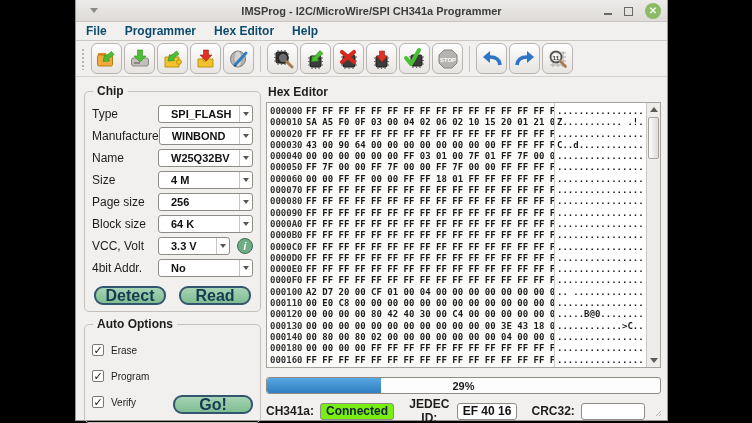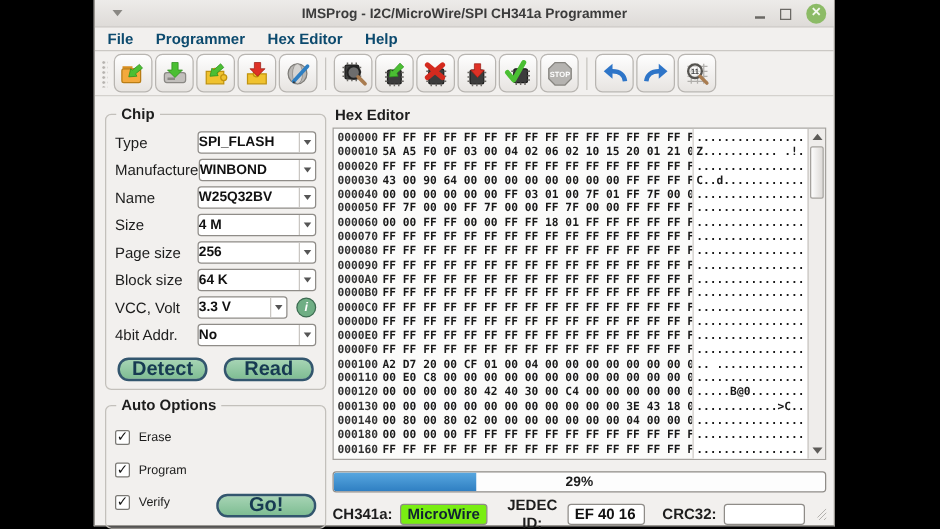--- a/index.html
+++ b/index.html
@@ -45,21 +45,21 @@
   .leftcol { width:177px; flex:0 0 177px; margin-right:5px; display:flex; flex-direction:column; }
   .group { border:1px solid #c3c0bb; border-radius:5px; position:relative;
            padding:12px 7px 6px 7px; }
   .group-label { position:absolute; top:-8px; left:8px; background:#f2f0ee; padding:0 4px;
                  font-size:12px; font-weight:bold; color:#1d1d1d; }
   .chip-group { margin-top:10px; flex:0 0 auto; }
   .field-row { display:flex; align-items:center; height:20px; margin-bottom:2px; }
   .field-label { font-size:12px; color:#1d1d1d; flex:1; white-space:nowrap; }
   .select { width:95px; height:18px; background:#fff; border:1px solid #8f8c88; border-radius:3px;
             display:flex; align-items:center; font-size:11px; font-weight:bold; color:#111;
-            padding-left:0; position:relative; cursor:pointer; }
+            padding-left:12px; position:relative; cursor:pointer; }
   .select .arrowbox { position:absolute; right:0; top:0; width:13px; height:100%;
             border-left:1px solid #c9c6c2; display:flex; align-items:center; justify-content:center; }
   .select .arrow { width:0; height:0; border-left:3.5px solid transparent;
             border-right:3.5px solid transparent; border-top:4px solid #555; }
   .select.narrow { width:72px; }
   .info-btn { width:16px; height:16px; border-radius:50%; background:#6fae84; border:1px solid #3c6b51;
               color:#fff; font-size:10px; font-weight:bold; font-style:italic;
               display:flex; align-items:center; justify-content:center; margin-left:7px; cursor:pointer; }
   .btn-row { display:flex; justify-content:space-between; margin-top:8px; padding:0 2px; }
   .pill-btn { background:linear-gradient(#a6d4b4,#7fbd93); border:2px solid #33566e; border-radius:9px;
@@ -498,21 +498,21 @@
         </div>
       </div>
 
       <div class="progress">
         <div class="progress-fill" style="width: 29%;"></div>
         <div class="progress-label">29%</div>
       </div>
 
       <div class="statusbar">
         <span class="lbl">CH341a:</span>
-        <div class="field connected">MicroWire</div>
+        <div class="field connected">Connected</div>
         <span class="lbl" style="margin-left:8px">JEDEC ID:</span>
         <div class="field jedec">EF 40 16</div>
         <span class="lbl" style="margin-left:8px">CRC32:</span>
         <div class="field crc"></div>
         <div class="grip"></div>
       </div>
     </div>
   </div>
 </div>
 

